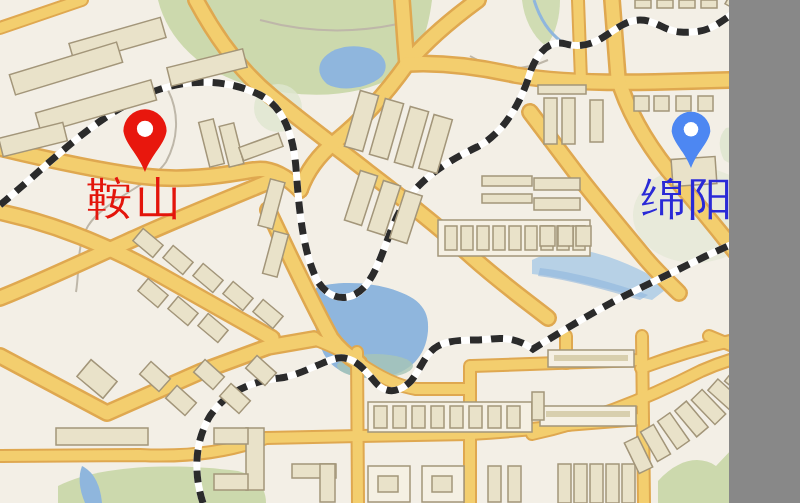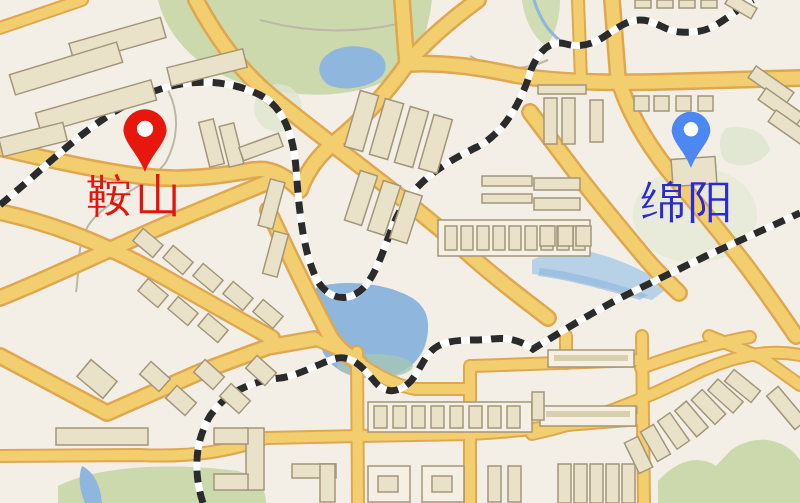--- a/index.html
+++ b/index.html
@@ -1,27 +1,27 @@
 <!DOCTYPE html>
 <html><head>
 <meta charset="utf-8">
 <style>
   html,body{margin:0;padding:0;background:#888;}
   .stage{
-    position:relative;width:800px;height:503px;overflow:hidden;
-    font-family:Liberation Mono, monospace;
+    position:relative;width:729px;height:503px;overflow:hidden;
+    font-family:Liberation Serif, serif;
     background:#f3efe6;
   }
   .stage svg.map-art{position:absolute;left:0;top:0;}
   .city-label{
     position:absolute;font-size:45px;line-height:1;font-weight:400;
     letter-spacing:4px;white-space:nowrap;text-shadow:0 0 1px rgba(255,255,255,.4);
   }
   .city-label.anshan{left:87px;top:177px;color:#e3150b;}
-  .city-label.mianyang{left:641px;top:177px;color:#2a2ad6;letter-spacing:2px;margin-top:6px;}
+  .city-label.mianyang{left:641px;top:177px;color:#2a2ad6;letter-spacing:2px;}
   .pin{position:absolute;}
   .pin.anshan{left:121px;top:105px;}
   .pin.mianyang{left:669px;top:108px;}
   .route-banner{
     position:absolute;left:0;top:292px;width:800px;height:61px;
     background:rgba(74,74,206,0.80);
     display:flex;align-items:center;
   }
   .route-banner .banner-text{
     color:#fff;font-size:27px;padding-left:22px;letter-spacing:1px;

